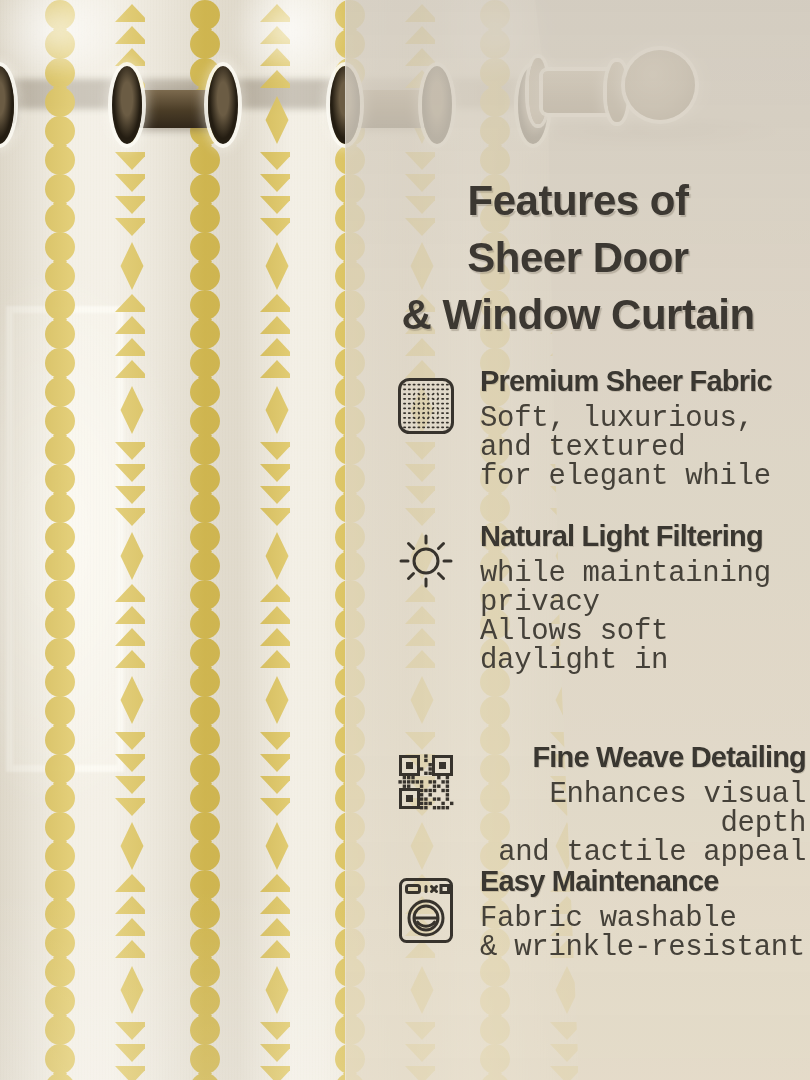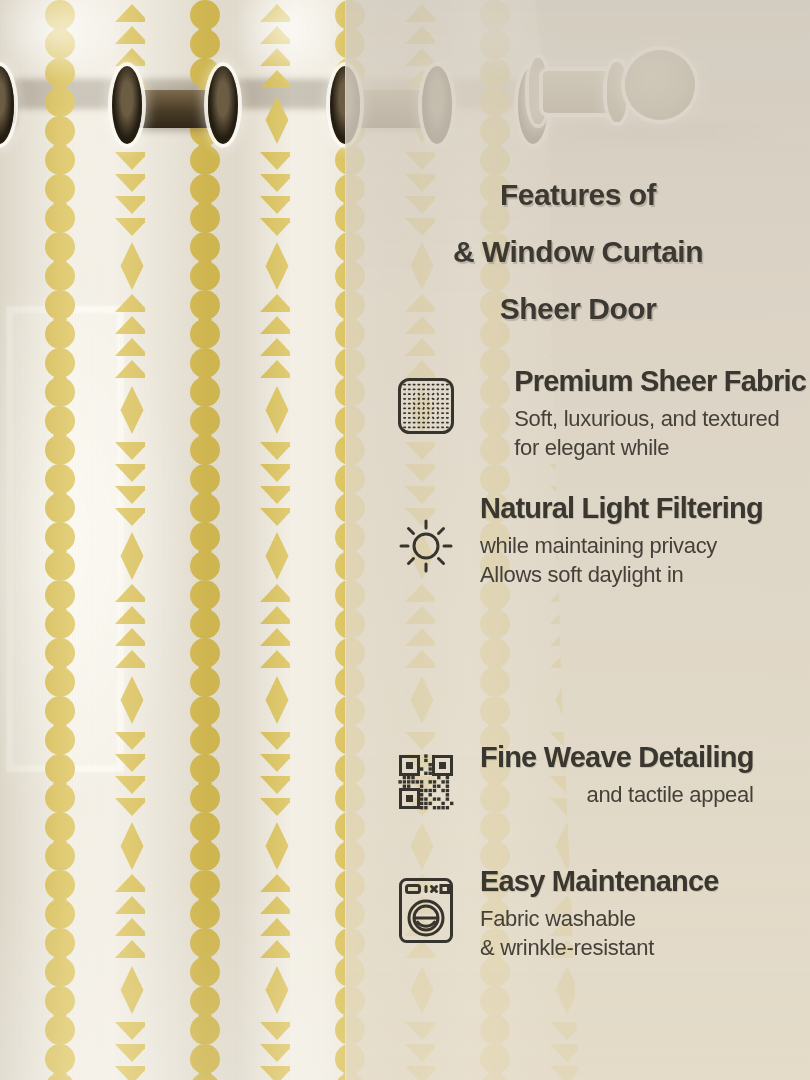--- a/index.html
+++ b/index.html
@@ -64,30 +64,30 @@
     background:linear-gradient(180deg,#a8997f,#6e5f47);}
   .ball{position:absolute;left:625px;top:50px;width:70px;height:70px;border-radius:50%;
     background:radial-gradient(circle at 40% 35%, #b0a28a, #91826a 52%, #675841 88%);}
   
   .overlay{position:absolute;left:345px;top:0;width:465px;height:1080px;
     border-left:1px solid rgba(255,255,255,.25);
     background:linear-gradient(180deg,
       rgba(212,205,193,.85) 0%, rgba(221,213,198,.80) 28%,
       rgba(226,218,201,.80) 68%, rgba(229,220,201,.83) 100%);}
   
-  .heading{position:absolute;left:352px;top:166px;width:452px;text-align:center;
-    font-weight:bold;font-size:30px;line-height:57px;letter-spacing:-.5px;color:#3c3832;
+  .heading{position:absolute;left:352px;top:172px;width:452px;text-align:center;
+    font-weight:bold;font-size:42px;line-height:57px;letter-spacing:-.5px;color:#3c3832;
     text-shadow:1.5px 2px 1px rgba(90,78,62,.28), .5px .5px 0 rgba(255,255,255,.18);}
   .feature-row{position:absolute;left:396px;width:410px;display:flex;gap:22px;}
   .f-icon{flex:none;width:62px;padding-top:12px;color:#37332d;}
   .f-icon svg{display:block;}
   .f-title{font-weight:bold;font-size:29px;line-height:35px;letter-spacing:-.8px;
     color:#3a3731;margin:0 0 5px 0;
     text-shadow:.8px 1px .5px rgba(100,88,70,.22);}
-  .f-desc{font-size:22px;line-height:29px;letter-spacing:-.3px;color:#454139;}
+  .f-desc{font-size:29px;line-height:29px;letter-spacing:-.3px;color:#454139;font-family:Liberation Mono, monospace;}
   svg .stroke{fill:none;stroke:#37332d;stroke-width:3;stroke-linecap:round;}
 </style>
 </head>
 <body>
 
 <div id="stage">
 
   <div class="rod-shadow"></div>
 
   <div class="curtain">
@@ -153,25 +153,25 @@
 
   <div class="endcap glowpiece"></div>
   <div class="shaft glowpiece"></div>
   <div class="collar glowpiece"></div>
   <div class="ball glowpiece"></div>
 
   <div class="overlay"></div>
 
   <div class="heading">
     <div>Features of</div>
+    <div>Sheer Door</div>
     <div>&amp; Window Curtain</div>
-    <div>Sheer Door</div>
-  </div>
-
-  <div class="feature-row" style="top:364px;justify-content:space-between;">
+  </div>
+
+  <div class="feature-row" style="top:364px;">
     <div class="f-icon">
       <svg width="60" height="60" viewBox="0 0 60 60">
         <rect class="stroke" x="3.5" y="3.5" width="53" height="53" rx="10"></rect>
         <g id="fabric-dots" fill="#37332d">
             <rect x="7.1" y="7.699999999999999" width="3" height="1.8" rx="0.9" transform="rotate(0 8.6 8.6)"></rect>
             <rect x="11.85" y="7.699999999999999" width="3" height="1.8" rx="0.9" transform="rotate(0 13.35 8.6)"></rect>
             <rect x="16.6" y="7.699999999999999" width="3" height="1.8" rx="0.9" transform="rotate(0 18.1 8.6)"></rect>
             <rect x="21.35" y="7.699999999999999" width="3" height="1.8" rx="0.9" transform="rotate(0 22.85 8.6)"></rect>
             <rect x="26.1" y="7.699999999999999" width="3" height="1.8" rx="0.9" transform="rotate(0 27.6 8.6)"></rect>
             <rect x="30.85" y="7.699999999999999" width="3" height="1.8" rx="0.9" transform="rotate(0 32.35 8.6)"></rect>
@@ -274,21 +274,21 @@
     </div>
     <div>
       <div class="f-title">Premium Sheer Fabric</div>
       <div class="f-desc">
         <div>Soft, luxurious, and textured</div>
         <div>for elegant while</div>
       </div>
     </div>
   </div>
 
-  <div class="feature-row" style="top:491px;align-items:center;">
+  <div class="feature-row" style="top:519px;">
     <div class="f-icon">
       <svg width="60" height="60" viewBox="0 0 60 60">
         <circle class="stroke" cx="30" cy="30" r="12" stroke-width="3.4"></circle>
         <g class="stroke" stroke-width="3.2">
           <line x1="30" y1="5" x2="30" y2="12"></line>
           <line x1="30" y1="48" x2="30" y2="55"></line>
           <line x1="5" y1="30" x2="12" y2="30"></line>
           <line x1="48" y1="30" x2="55" y2="30"></line>
           <line x1="12.5" y1="12.5" x2="17.5" y2="17.5"></line>
           <line x1="42.5" y1="42.5" x2="47.5" y2="47.5"></line>
@@ -373,20 +373,21 @@
             <rect x="36.8" y="53.99999999999999" width="3.4" height="3.4"></rect>
             <rect x="41.099999999999994" y="53.99999999999999" width="3.4" height="3.4"></rect>
             <rect x="45.4" y="53.99999999999999" width="3.4" height="3.4"></rect>
             <rect x="49.699999999999996" y="53.99999999999999" width="3.4" height="3.4"></rect>
           </g>
       </svg>
     </div>
     <div>
       <div class="f-title">Fine Weave Detailing</div>
       <div class="f-desc">
+        <div>Enhances visual depth</div>
         <div>and tactile appeal</div>
       </div>
     </div>
   </div>
 
   <div class="feature-row" style="top:864px;">
     <div class="f-icon">
       <svg width="60" height="70" viewBox="0 0 60 70">
         <rect class="stroke" x="4.5" y="3.5" width="51" height="62" rx="6"></rect>
         <rect class="stroke" x="10.5" y="9.5" width="13" height="7" rx="2" stroke-width="2.6"></rect>

